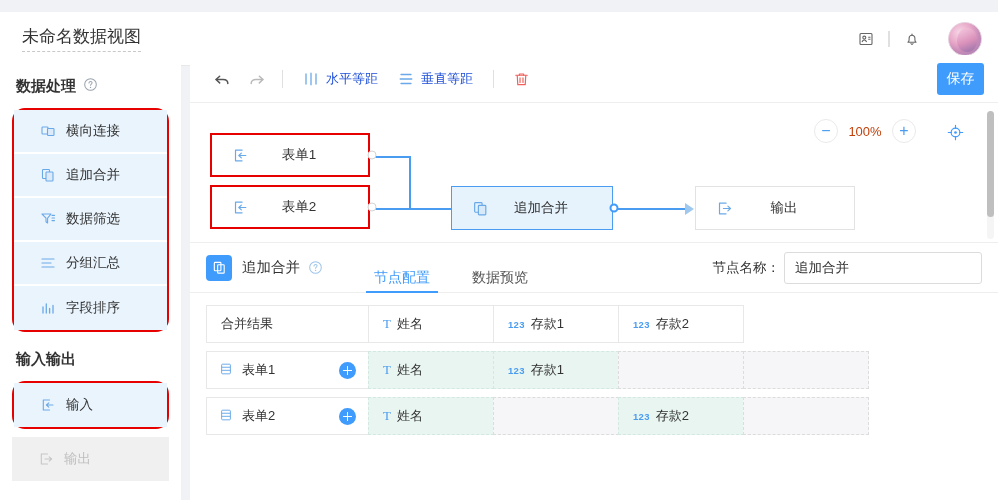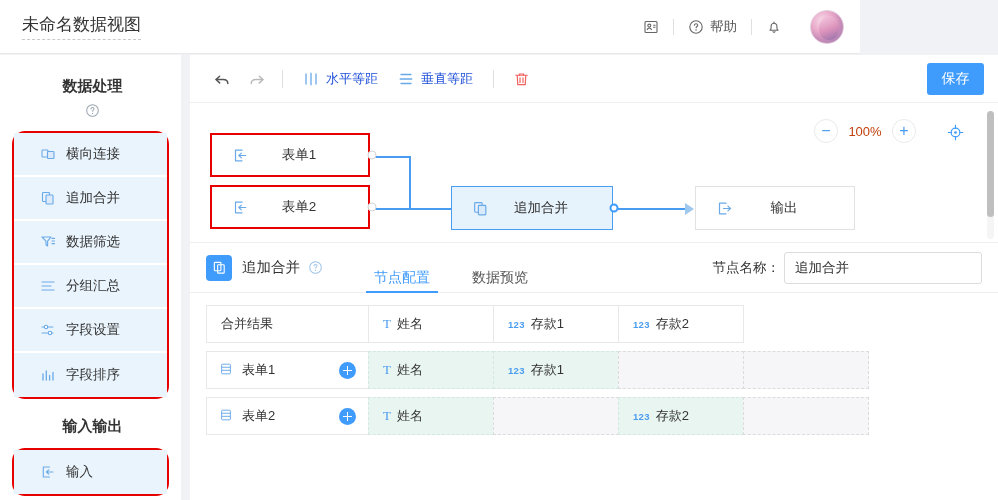--- a/index.html
+++ b/index.html
@@ -7,21 +7,21 @@
     width: 998px; height: 500px;
     font-family: "Liberation Sans", "DejaVu Sans", sans-serif;
     background: #f0f2f5;
     overflow: hidden;
     color: #333;
   }
   #app { position: relative; width: 998px; height: 500px; }
 
   
   .topbar {
-    position: absolute; left: 0; top: 0; width: 860px; height: 54px;
+    position: absolute; left: 0; top: 12px; width: 998px; height: 54px;
     background: #ffffff;
     display: flex; align-items: center;
     border-bottom: 1px solid #e8e8e8;
   }
   .doc-title {
     margin-left: 22px;
     font-size: 17px; color: #333;
     border-bottom: 1px dashed #c8c8c8;
     padding-bottom: 3px;
     line-height: 22px;
@@ -53,24 +53,23 @@
   }
 
   
   .sidebar {
     position: absolute; left: 0; top: 55px; width: 181px; height: 445px;
     background: #ffffff;
     padding: 0 12px;
     overflow: hidden;
   }
   .side-heading {
-    display: flex; align-items: center; gap: 7px;
+    display: flex; gap: 7px;
     font-size: 15px; color: #333; font-weight: bold;
     padding: 22px 0 12px 4px;
-    flex-direction: column;
   }
   .side-group {
     border: 2px solid #e60000;
     border-radius: 13px;
   }
   .side-item {
     height: 44px;
     display: flex; align-items: center; gap: 10px;
     padding-left: 26px;
     background: #eaf4fd;
@@ -102,21 +101,21 @@
   }
   .tool-sep { width:1px; height:18px; background:#e0e0e0; margin: 0 10px; }
   .tool-text {
     display:flex; align-items:center; gap:7px;
     font-size:13px; color:#1d4ed8; cursor:pointer; padding: 0 10px; height:30px;
   }
   .save-btn {
     margin-left:auto;
     background:#3f9bfc; color:#fff; font-size:14px;
     border:none; border-radius:3px;
-    width: 57px; height: 32px; cursor:pointer;
+    width: 47px; height: 32px; cursor:pointer;
     font-family: inherit;
   }
 
   
   .canvas {
     position: relative; height: 140px;
     background: #fff;
     border-bottom: 1px solid #eeeeee;
     overflow: hidden;
   }
@@ -241,30 +240,20 @@
         <span class="icn">
           <svg width="16" height="16" viewBox="0 0 16 16" fill="none" stroke="#666" stroke-width="1.1">
             <rect x="2" y="2.5" width="12" height="11" rx="1"></rect>
             <circle cx="6.3" cy="6.6" r="1.5"></circle>
             <path d="M4 11c.5-1.3 1.4-2 2.3-2s1.8.7 2.3 2"></path>
             <path d="M10.2 6.2h2.3M10.2 8.3h2.3"></path>
           </svg>
         </span>
       </div>
       <div class="tb-divider"></div>
-      <div class="tb-item">
-        <span class="icn">
-          <svg width="16" height="16" viewBox="0 0 16 16" fill="none" stroke="#666" stroke-width="1.1">
-            <circle cx="8" cy="8" r="6.2"></circle>
-            <path d="M6.4 6.3c0-1 .8-1.6 1.7-1.6s1.6.6 1.6 1.5c0 1.3-1.6 1.3-1.6 2.5" stroke-linecap="round"></path>
-            <circle cx="8.05" cy="11.1" r=".75" fill="#666" stroke="none"></circle>
-          </svg>
-        </span>
-        <span>帮助</span>
-      </div>
       <div class="tb-divider"></div>
       <div class="tb-item">
         <span class="icn">
           <svg width="16" height="16" viewBox="0 0 16 16" fill="none" stroke="#666" stroke-width="1.1">
             <path d="M4 11.3h8c-.9-.7-1.1-1.5-1.1-2.6V7.2c0-1.6-1.3-2.9-2.9-2.9S5.1 5.6 5.1 7.2v1.5c0 1.1-.2 1.9-1.1 2.6z" stroke-linejoin="round"></path>
             <path d="M8 3v1.2M7 12.6c.2.5.6.8 1 .8s.8-.3 1-.8" stroke-linecap="round"></path>
           </svg>
         </span>
       </div>
       <div class="avatar"></div>
@@ -318,30 +307,20 @@
 
       <div class="side-item">
         <span class="icn">
           <svg width="16" height="16" viewBox="0 0 16 16" fill="none" stroke="#6aa9e8" stroke-width="1.2" stroke-linecap="round">
             <path d="M2 4h12M2 8h9M2 12h12"></path>
           </svg>
         </span>
         <span>分组汇总</span>
       </div>
 
-      <div class="side-item">
-        <span class="icn">
-          <svg width="16" height="16" viewBox="0 0 16 16" fill="none" stroke="#6aa9e8" stroke-width="1.1" stroke-linecap="round">
-            <path d="M2 5h11M2 11h11"></path>
-            <circle cx="6" cy="5" r="1.7" fill="#fff"></circle>
-            <circle cx="10" cy="11" r="1.7" fill="#fff"></circle>
-          </svg>
-        </span>
-        <span>字段设置</span>
-      </div>
 
       <div class="side-item">
         <span class="icn">
           <svg width="16" height="16" viewBox="0 0 16 16" fill="none" stroke="#6aa9e8" stroke-width="1.3" stroke-linecap="round">
             <path d="M3 13V7M6.3 13V4M9.6 13V8.5M13 13V5.5"></path>
           </svg>
         </span>
         <span>字段排序</span>
       </div>
 

